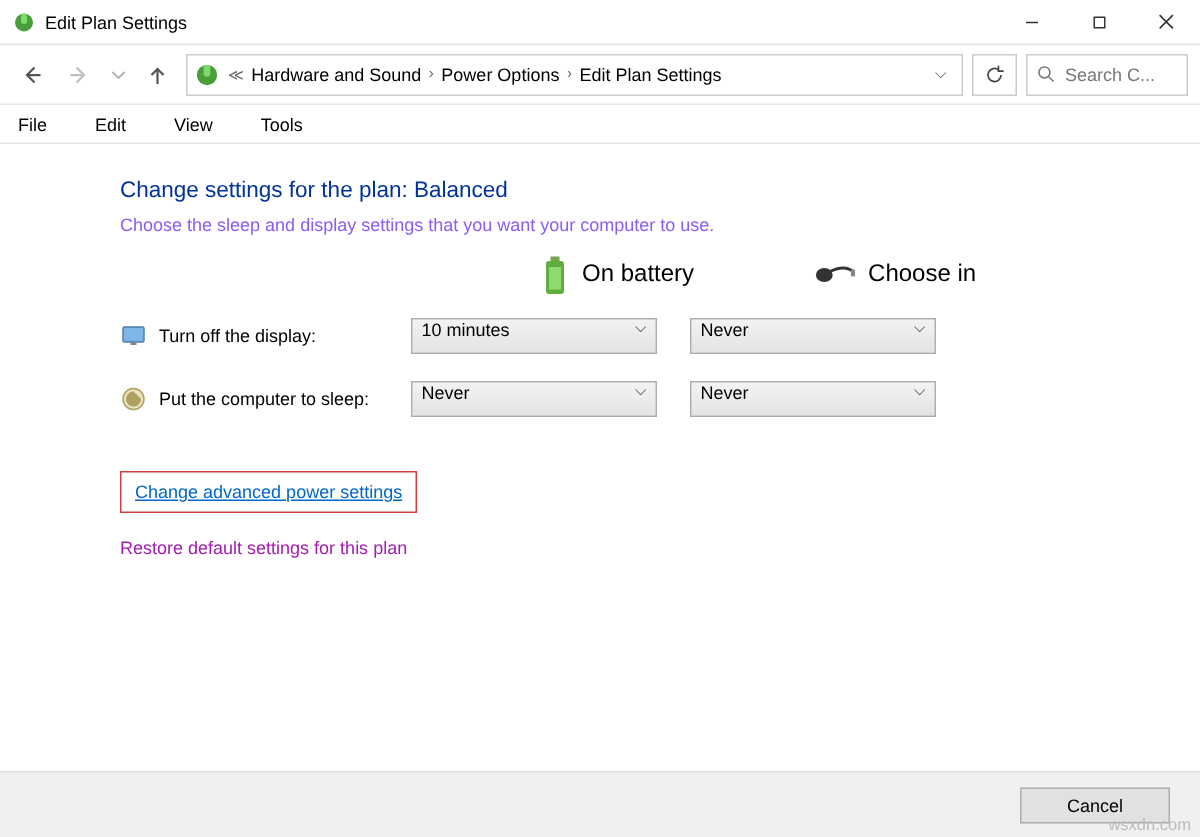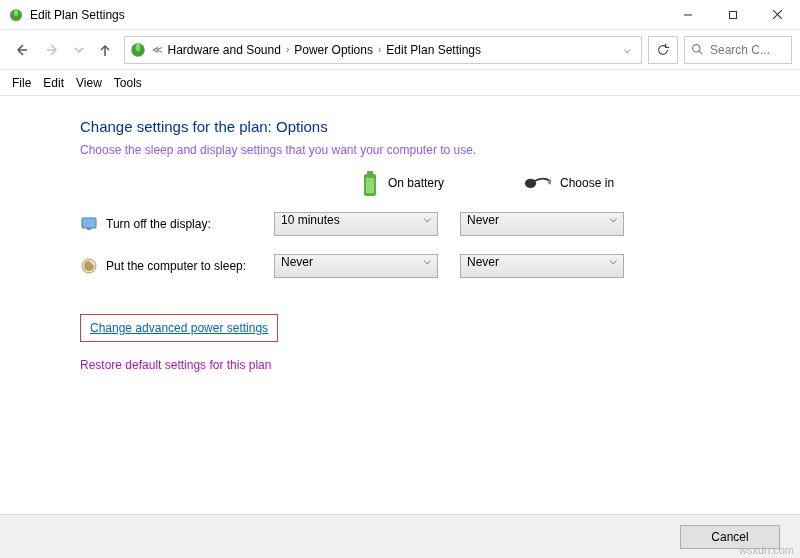--- a/index.html
+++ b/index.html
@@ -72,21 +72,21 @@
       border: 1px solid #ccc;
       display: flex; align-items: center;
       padding: 0 6px;
       color: #777;
       gap: 6px;
     }
     .menubar {
       height: 26px;
       display: flex;
       align-items: center;
-      gap: 12px;
+      gap: 32px;
       padding: 0 12px;
       font-size: 12px;
       border-bottom: 1px solid #e5e5e5;
     }
     .content {
       flex: 1;
       padding: 22px 10px 10px 80px;
       position: relative;
     }
     .heading {
@@ -96,21 +96,21 @@
       margin-bottom: 8px;
     }
     .subheading { font-size: 12px; color: #8b5cf6; margin-bottom: 13px; }
     .power-cols {
       display: flex;
       gap: 80px;
       margin-left: 280px;
       margin-bottom: 16px;
       align-items: center;
     }
-    .power-col { display: flex; align-items: center; gap: 8px; font-size: 12px; }
+    .power-col { display: flex; align-items: center; gap: 8px; font-size: 16px; }
     .battery-icon {
       width: 20px; height: 26px;
     }
     .plug-icon { width: 28px; height: 18px; }
     .settings-row {
       display: flex;
       align-items: center;
       margin-bottom: 18px;
     }
     .row-icon { width: 18px; height: 18px; margin-right: 8px; }
@@ -250,21 +250,21 @@
 </div>
 
 <div class="menubar">
   <span>File</span>
   <span>Edit</span>
   <span>View</span>
   <span>Tools</span>
 </div>
 
 <div class="content">
-  <div class="heading">Change settings for the plan: Options</div>
+  <div class="heading">Change settings for the plan: Balanced</div>
   <div class="subheading">Choose the sleep and display settings that you want your computer to use.</div>
 
   <div class="power-cols">
     <div class="power-col">
       <span class="battery-icon">
         <svg viewBox="0 0 20 28">
             <rect x="7" y="1" width="6" height="3" fill="#6fa84f"></rect>
             <rect x="4" y="4" width="12" height="22" rx="2" fill="#5fae3f"></rect>
             <rect x="6" y="8" width="8" height="15" fill="#8fd96f"></rect>
           </svg>

